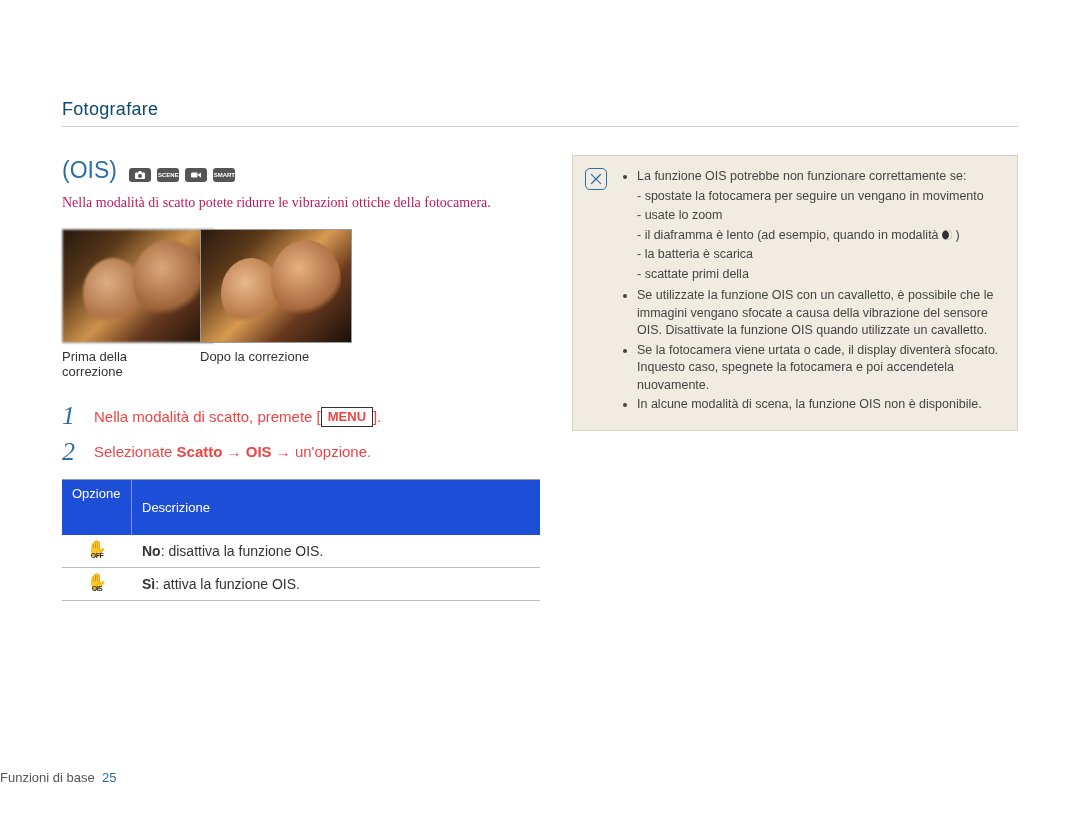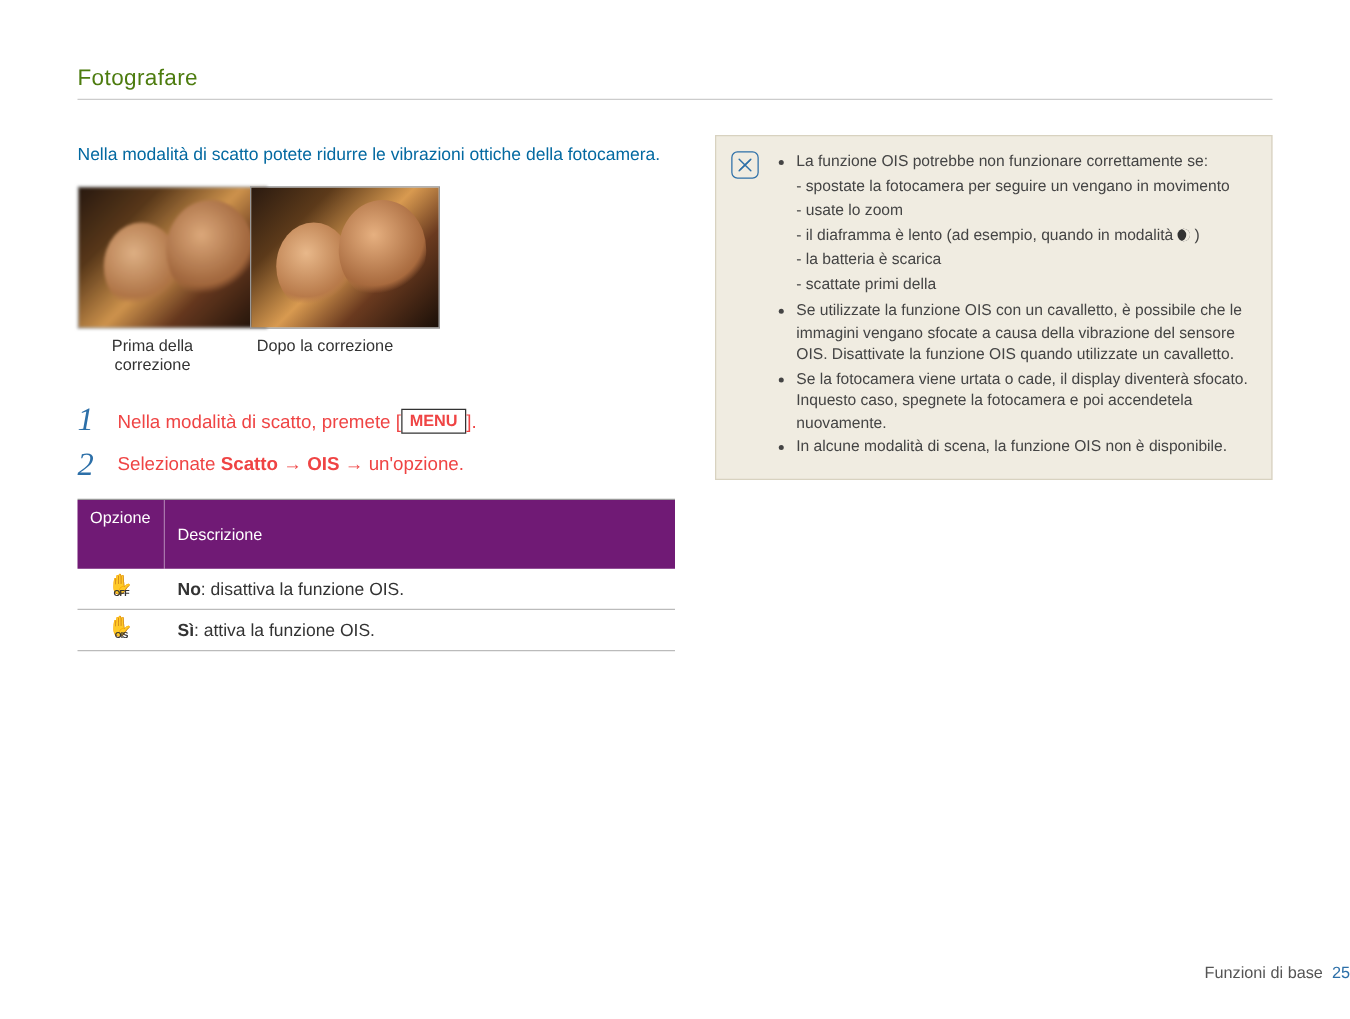--- a/index.html
+++ b/index.html
@@ -10,26 +10,27 @@
       height: 815px;
       position: relative;
       color: #333;
     }
     .page {
       padding: 52px 62px 0 62px;
     }
     .breadcrumb {
       font-size: 18px;
       font-weight: 300;
-      color: #4d7c0f;
+      color: #0c4a6e;
       letter-spacing: 0.3px;
       border-bottom: 1px solid #ccc;
       padding-bottom: 6px;
       margin-bottom: 28px;
       font-family: "Helvetica Neue", Arial, sans-serif;
+      margin-top: 47px;
     }
     .columns {
       display: flex;
       gap: 32px;
     }
     .col-left { flex: 0 0 478px; }
     .col-right { flex: 1; }
 
     .heading {
       color: #2c6fa8;
@@ -53,28 +54,29 @@
       background: #555;
       color:#fff;
       font-size: 7px;
       font-weight:bold;
     }
     .mode-icon.cam svg { width:12px; height:10px; fill:#fff; }
     .mode-icon.scene { font-size:6px; }
 
     .intro {
       font-size: 14px;
-      color: #0369a1;
+      color: #be185d;
       margin-top: 6px;
       line-height: 1.35;
       margin-bottom: 16px;
+      font-family: Liberation Serif, serif;
     }
 
     .photo-row { display: flex; gap: 18px; margin-bottom: 8px; }
-    .photo-block { width: 120px; text-align: center; }
+    .photo-block { width: 120px; }
     .photo {
       width: 152px; height: 114px;
       background: linear-gradient(135deg,#2a1a10 0%, #5c3a1a 25%, #d89a50 50%, #6a3a1f 70%, #1a0f08 100%);
       border:1px solid #999;
       position:relative;
       overflow:hidden;
     }
     .photo.blur { filter: blur(1.2px) brightness(0.95); }
     .photo::before, .photo::after {
       content:""; position:absolute; border-radius:50%;
@@ -101,21 +103,21 @@
       padding: 1px 6px 2px;
       font-weight:bold;
       font-size:13px;
       vertical-align: 1px;
     }
     .strong { font-weight:bold; }
 
     .opt-table { margin-top: 14px; width: 100%; border-top:1px solid #999; }
     .opt-head {
       display:flex;
-      background:#701a75;
+      background:#1d4ed8;
       color:#fff;
       font-size:13px;
     }
     .opt-head .c1 { width: 70px; padding:6px 10px; border-right:1px solid rgba(255,255,255,0.4); }
     .opt-head .c2 { flex:1; padding:20px 10px; }
     .opt-row {
       display:flex;
       border-bottom:1px solid #bbb;
       font-size:14px;
       align-items:center;
@@ -157,36 +159,54 @@
       background:#333;
       box-shadow: inset -3px 0 0 0 #f0ece1;
       vertical-align:-1px;
     }
 
     .footer {
       position:absolute;
       bottom: 30px;
       width: 1080px;
       left:0;
-      text-align:right;
+      text-align:left;
       font-size:13px;
       color:#555;
     }
     .footer .pg { color:#2c6fa8; }
   </style>
 </head>
 <body>
 
 <div class="page">
   <div class="breadcrumb">Fotografare</div>
 
   <div class="columns">
     <div class="col-left">
 
       <div>
+        <span class="heading heading-line2">
+          <span>(OIS)</span>
+          <span class="mode-icons">
+            <span class="mode-icon cam">
+              <svg viewBox="0 0 24 18">
+                  <path d="M4 4h4l2-3h4l2 3h4a2 2 0 0 1 2 2v9a2 2 0 0 1-2 2H4a2 2 0 0 1-2-2V6a2 2 0 0 1 2-2zM12 7a4 4 0 1 0 0 8 4 4 0 0 0 0-8z"></path>
+                </svg>
+            </span>
+            <span class="mode-icon scene">SCENE</span>
+            <span class="mode-icon cam">
+              <svg viewBox="0 0 24 18">
+                  <rect x="2" y="4" width="13" height="10" rx="2"></rect>
+                  <path d="M16 8l6-4v10l-6-4z"></path>
+                </svg>
+            </span>
+            <span class="mode-icon scene">SMART</span>
+          </span>
+        </span>
       </div>
 
       <p class="intro">Nella modalità di scatto potete ridurre le vibrazioni ottiche della fotocamera.</p>
 
       <div class="photo-row">
         <div class="photo-block">
           <div class="photo blur"></div>
           <div class="caption">Prima della correzione</div>
         </div>
         <div class="photo-block">

